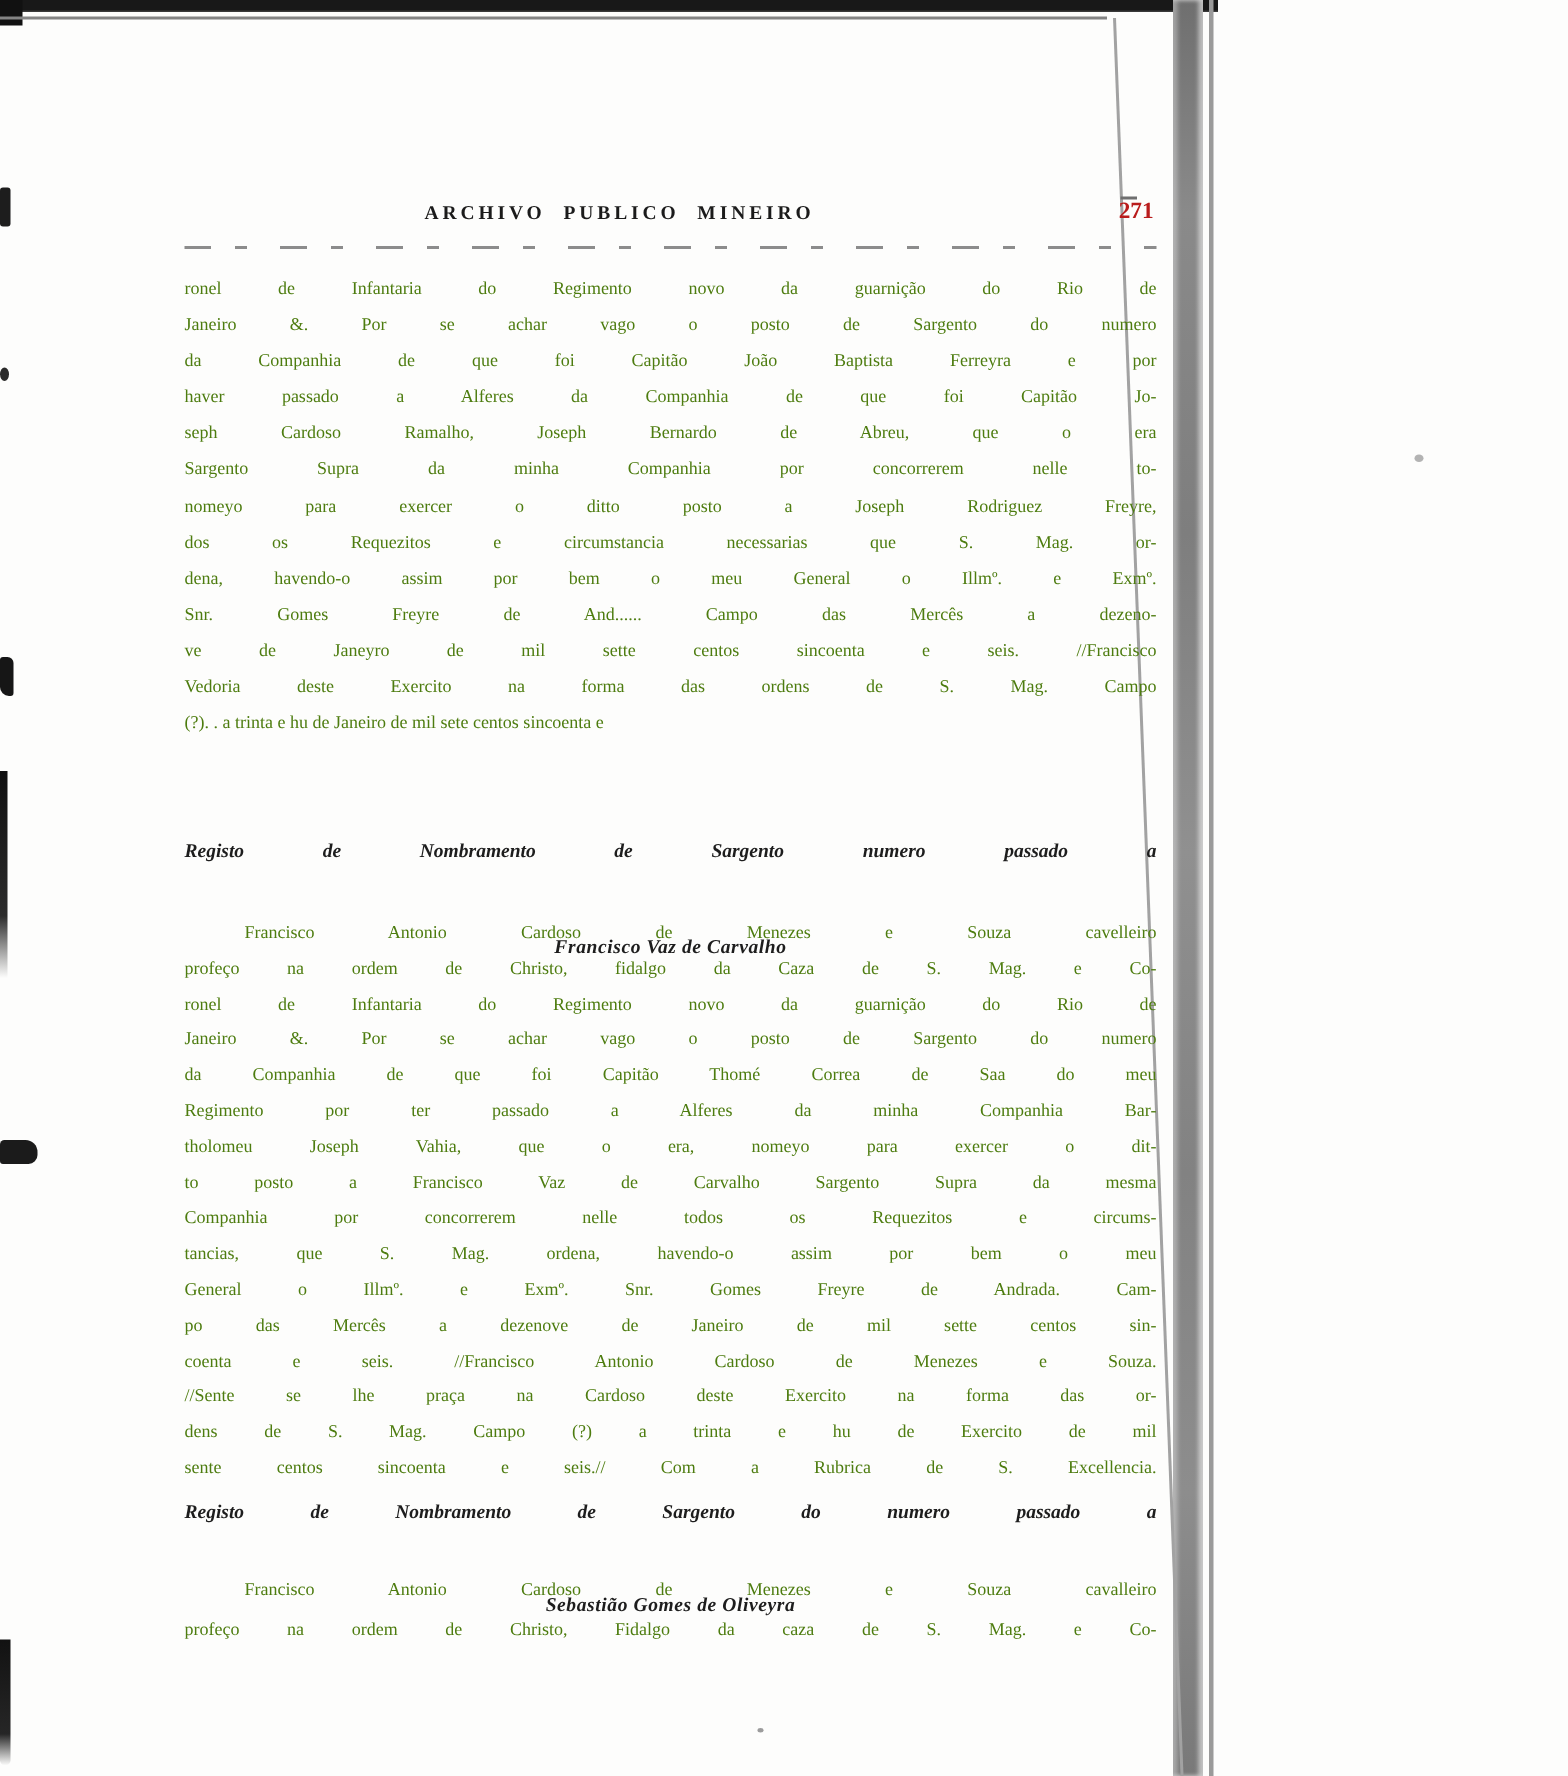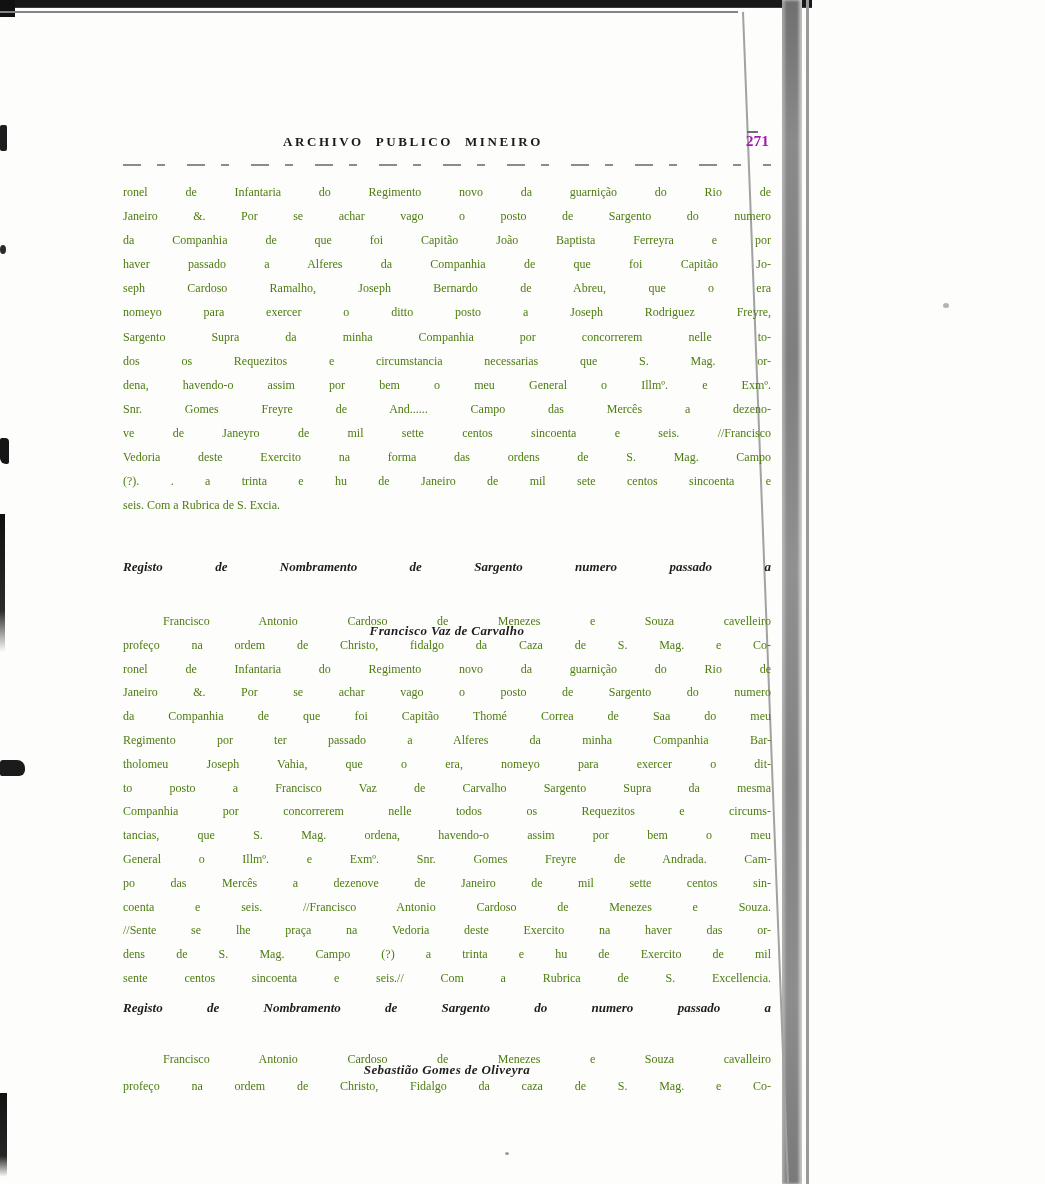--- a/index.html
+++ b/index.html
@@ -33,21 +33,21 @@
     background:linear-gradient(180deg,#121212 0%,#262626 75%,rgba(70,70,70,0) 100%);border-radius:0 0 4px 4px;}
   .speck-1{left:943px;top:303px;width:6px;height:5px;background:#b3b3b3;border-radius:50%;}
   .speck-2{left:505px;top:1152px;width:4px;height:3px;background:#9c9c9c;border-radius:50%;}
   .pg-overbar{left:747px;top:131px;width:11px;height:2px;background:#6f6f6f;}
 
   
   .content{position:absolute;left:123px;top:0;width:648px;}
   .header-row{position:absolute;left:0;top:134px;width:648px;height:22px;text-align:right;}
   .running-title{position:absolute;left:160px;top:0;
     font-size:13px;font-weight:bold;letter-spacing:2.6px;word-spacing:6px;color:#1b1b1b;white-space:nowrap;}
-  .page-number{position:absolute;right:2px;top:-2px;font-size:15.5px;font-weight:bold;color:#a21caf;}
+  .page-number{position:absolute;right:2px;top:-2px;font-size:15.5px;font-weight:bold;color:#b91c1c;}
   .dashed-rule{position:absolute;left:0;top:164px;width:648px;height:2px;
     background:repeating-linear-gradient(90deg,#8c8c8c 0 18px,rgba(0,0,0,0) 18px 34px,#8c8c8c 34px 42px,rgba(0,0,0,0) 42px 64px);}
 
   .para{position:absolute;left:0;width:648px;font-size:12px;color:#4d7c0f;}
   .para .line{text-align:justify;text-align-last:justify;white-space:nowrap;}
   .end-short .line:last-child{text-align-last:left;}
   .indent-first .line:first-child{text-indent:40px;}
   .para1{top:180px;line-height:24.1px;}
   .para2{top:610px;line-height:23.8px;}
   .para3{top:1046px;line-height:27px;}
@@ -87,29 +87,28 @@
       <div class="page-number">271</div>
     </div>
     <div class="dashed-rule"></div>
 
     <div class="para para1 end-short">
         <div class="line">ronel de Infantaria do Regimento novo da guarnição do Rio de</div>
         <div class="line">Janeiro &amp;. Por se achar vago o posto de Sargento do numero</div>
         <div class="line">da Companhia de que foi Capitão João Baptista Ferreyra e por</div>
         <div class="line">haver passado a Alferes da Companhia de que foi Capitão Jo-</div>
         <div class="line">seph Cardoso Ramalho, Joseph Bernardo de Abreu, que o era</div>
+        <div class="line">Sargento Supra da minha Companhia por concorrerem nelle to-</div>
         <div class="line">nomeyo para exercer o ditto posto a Joseph Rodriguez Freyre,</div>
-        <div class="line">Sargento Supra da minha Companhia por concorrerem nelle to-</div>
         <div class="line">dos os Requezitos e circumstancia necessarias que S. Mag. or-</div>
         <div class="line">dena, havendo-o assim por bem o meu General o Illmº. e Exmº.</div>
         <div class="line">Snr. Gomes Freyre de And...... Campo das Mercês a dezeno-</div>
         <div class="line">ve de Janeyro de mil sette centos sincoenta e seis. //Francisco</div>
         <div class="line">Vedoria deste Exercito na forma das ordens de S. Mag. Campo</div>
         <div class="line">(?). . a trinta e hu de Janeiro de mil sete centos sincoenta e</div>
-        <div class="line">seis. Com a Rubrica de S. Excia.</div>
       </div>
 
     <div class="heading heading1">
       <div class="h-line1">Registo de Nombramento de Sargento numero passado a</div>
       <div class="h-line2">Francisco Vaz de Carvalho</div>
     </div>
 
     <div class="para para2 indent-first">
         <div class="line">Francisco Antonio Cardoso de Menezes e Souza cavelleiro</div>
         <div class="line">profeço na ordem de Christo, fidalgo da Caza de S. Mag. e Co-</div>
@@ -117,21 +116,21 @@
         <div class="line">Janeiro &amp;. Por se achar vago o posto de Sargento do numero</div>
         <div class="line">da Companhia de que foi Capitão Thomé Correa de Saa do meu</div>
         <div class="line">Regimento por ter passado a Alferes da minha Companhia Bar-</div>
         <div class="line">tholomeu Joseph Vahia, que o era, nomeyo para exercer o dit-</div>
         <div class="line">to posto a Francisco Vaz de Carvalho Sargento Supra da mesma</div>
         <div class="line">Companhia por concorrerem nelle todos os Requezitos e circums-</div>
         <div class="line">tancias, que S. Mag. ordena, havendo-o assim por bem o meu</div>
         <div class="line">General o Illmº. e Exmº. Snr. Gomes Freyre de Andrada. Cam-</div>
         <div class="line">po das Mercês a dezenove de Janeiro de mil sette centos sin-</div>
         <div class="line">coenta e seis. //Francisco Antonio Cardoso de Menezes e Souza.</div>
-        <div class="line">//Sente se lhe praça na Vedoria deste Exercito na haver das or-</div>
+        <div class="line">//Sente se lhe praça na Cardoso deste Exercito na forma das or-</div>
         <div class="line">dens de S. Mag. Campo (?) a trinta e hu de Exercito de mil</div>
         <div class="line">sente centos sincoenta e seis.// Com a Rubrica de S. Excellencia.</div>
       </div>
 
     <div class="heading heading2">
       <div class="h-line1">Registo de Nombramento de Sargento do numero passado a</div>
       <div class="h-line2">Sebastião Gomes de Oliveyra</div>
     </div>
 
     <div class="para para3 indent-first">

